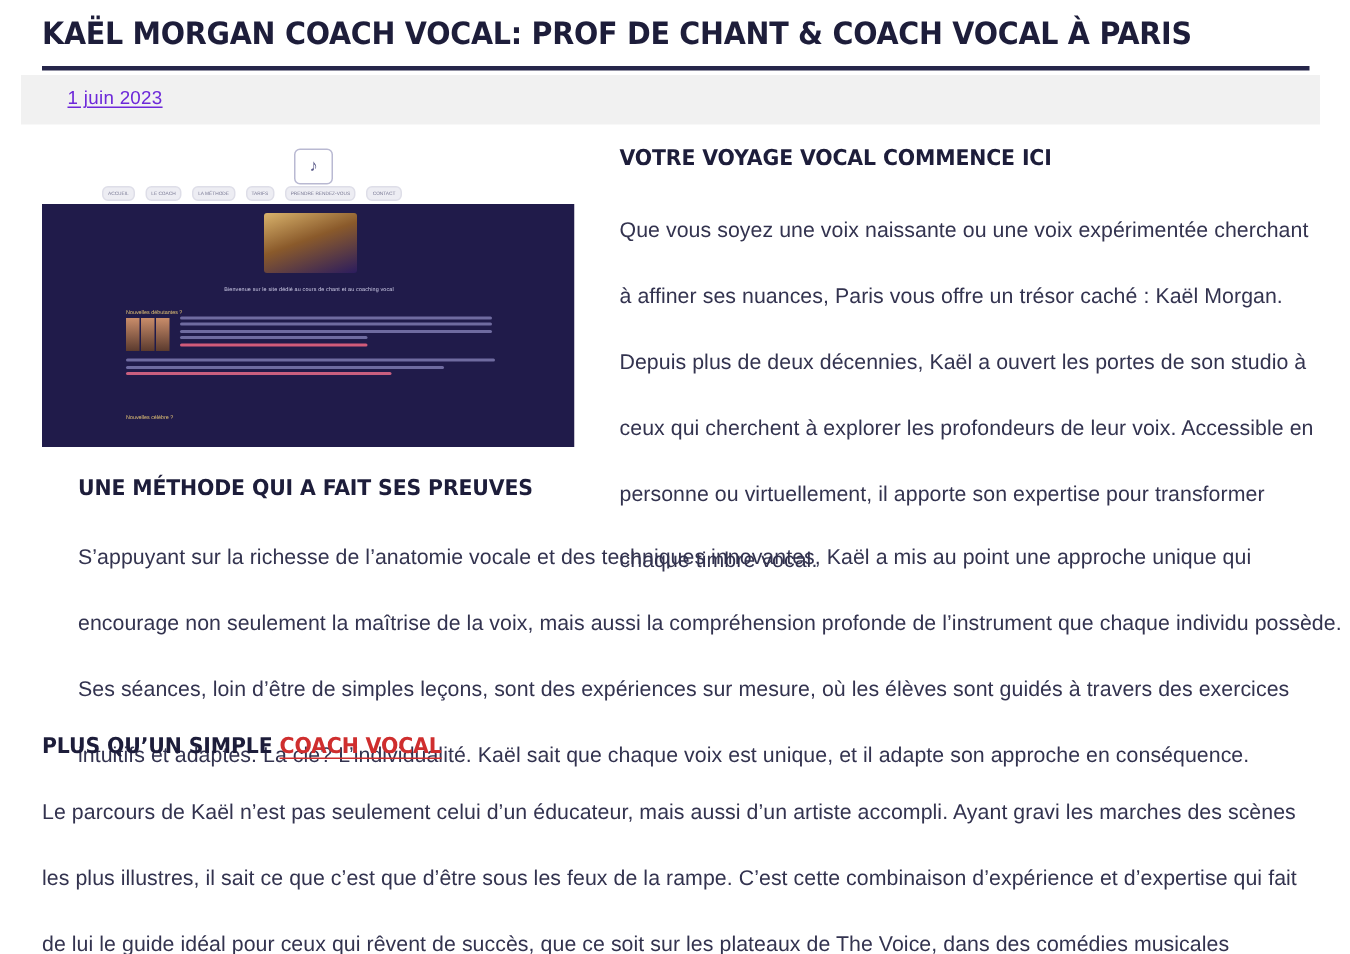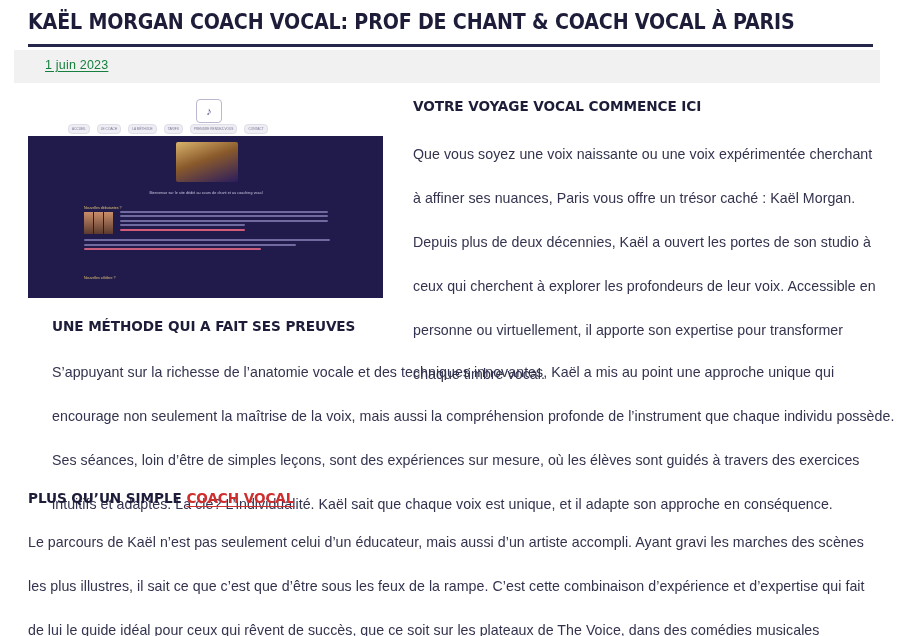--- a/index.html
+++ b/index.html
@@ -62,21 +62,21 @@
     top: 50px;
     width: 866px;
     height: 33px;
     background: #f1f1f1;
   }
   .meta-date {
     position: absolute;
     left: 45px;
     top: 58px;
     font-size: 12.5px;
-    color: #15803d;
+    color: #6d28d9;
     text-decoration: underline;
     text-underline-offset: 2px;
     letter-spacing: 0.2px;
   }
   .top-section {
     position: absolute;
     left: 28px;
     top: 96px;
     width: 848px;
     display: flex;

